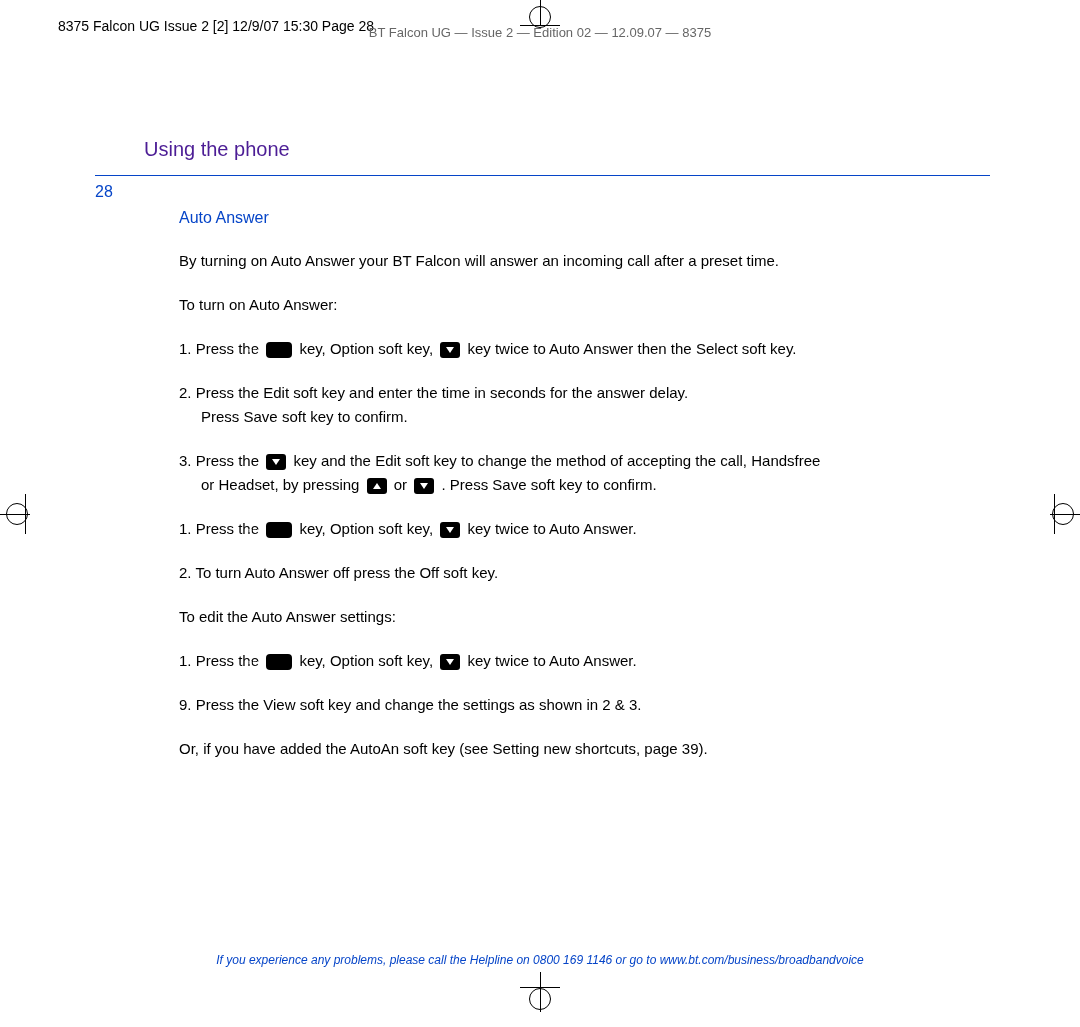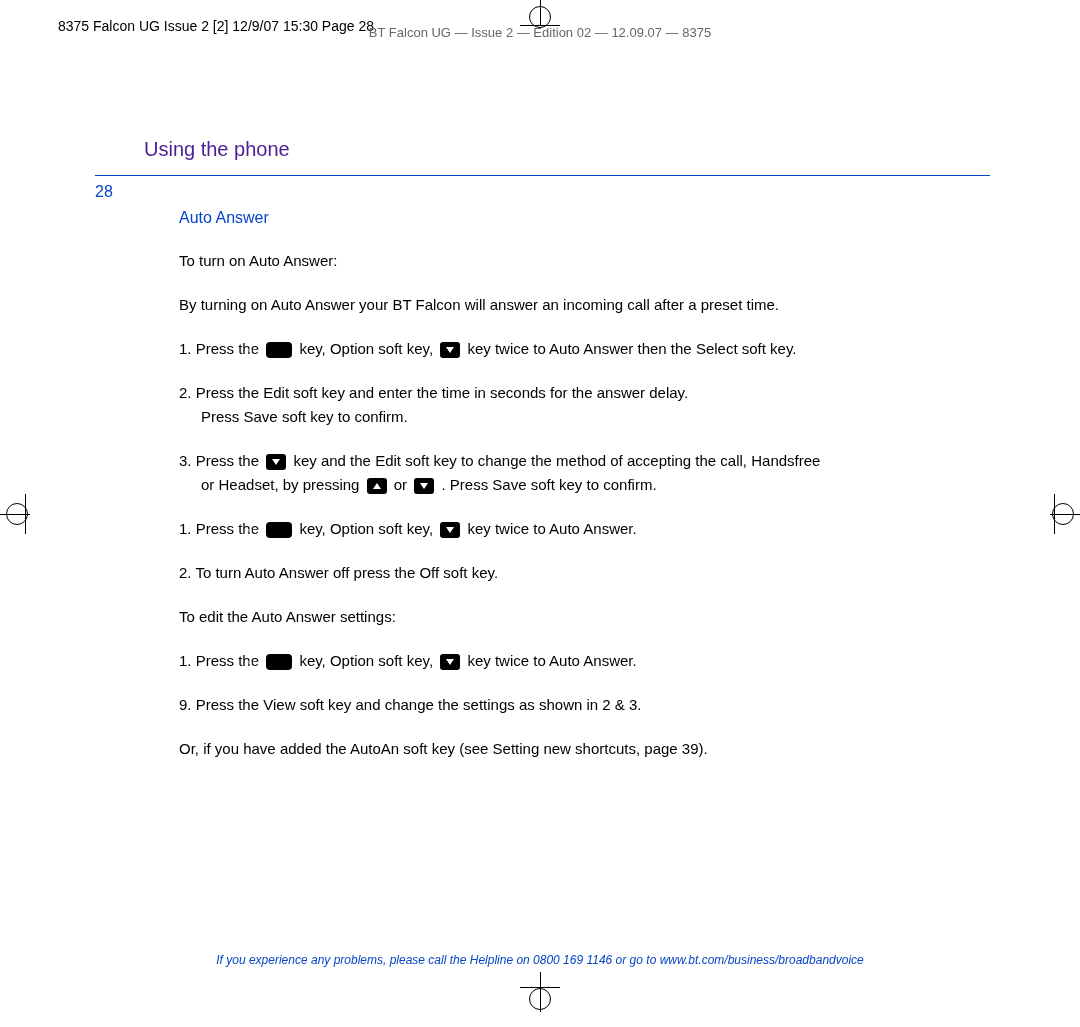--- a/index.html
+++ b/index.html
@@ -299,23 +299,23 @@
 <div class="topline">8375 Falcon UG Issue 2 [2]  12/9/07  15:30  Page 28</div>
 <div class="topmeta">BT Falcon UG — Issue 2 — Edition 02 — 12.09.07 — 8375</div>
 
 <div class="page-number">28</div>
 <div class="section-title">Using the phone</div>
 <div class="rule"></div>
 
 <div class="content">
   <div class="subheading">Auto Answer</div>
 
+  <div class="para">By turning on Auto Answer your BT Falcon will answer an incoming call after a preset time.</div>
+
   <div class="para">To turn on Auto Answer:</div>
-
-  <div class="para">By turning on Auto Answer your BT Falcon will answer an incoming call after a preset time.</div>
 
   <div class="step">
     <span>1.  Press the </span><span class="menu-icon"></span><span> key, </span><span>Option</span><span> soft key, </span><span class="nav-icon nav-down"></span><span> key twice to </span><span>Auto Answer</span><span> then the </span><span>Select</span><span> soft key.</span>
   </div>
 
   <div class="step">
     <span>2.  Press the Edit soft key and enter the time in seconds for the answer delay.</span><br>
     <span>Press </span><span>Save</span><span> soft key to confirm.</span>
   </div>
 

